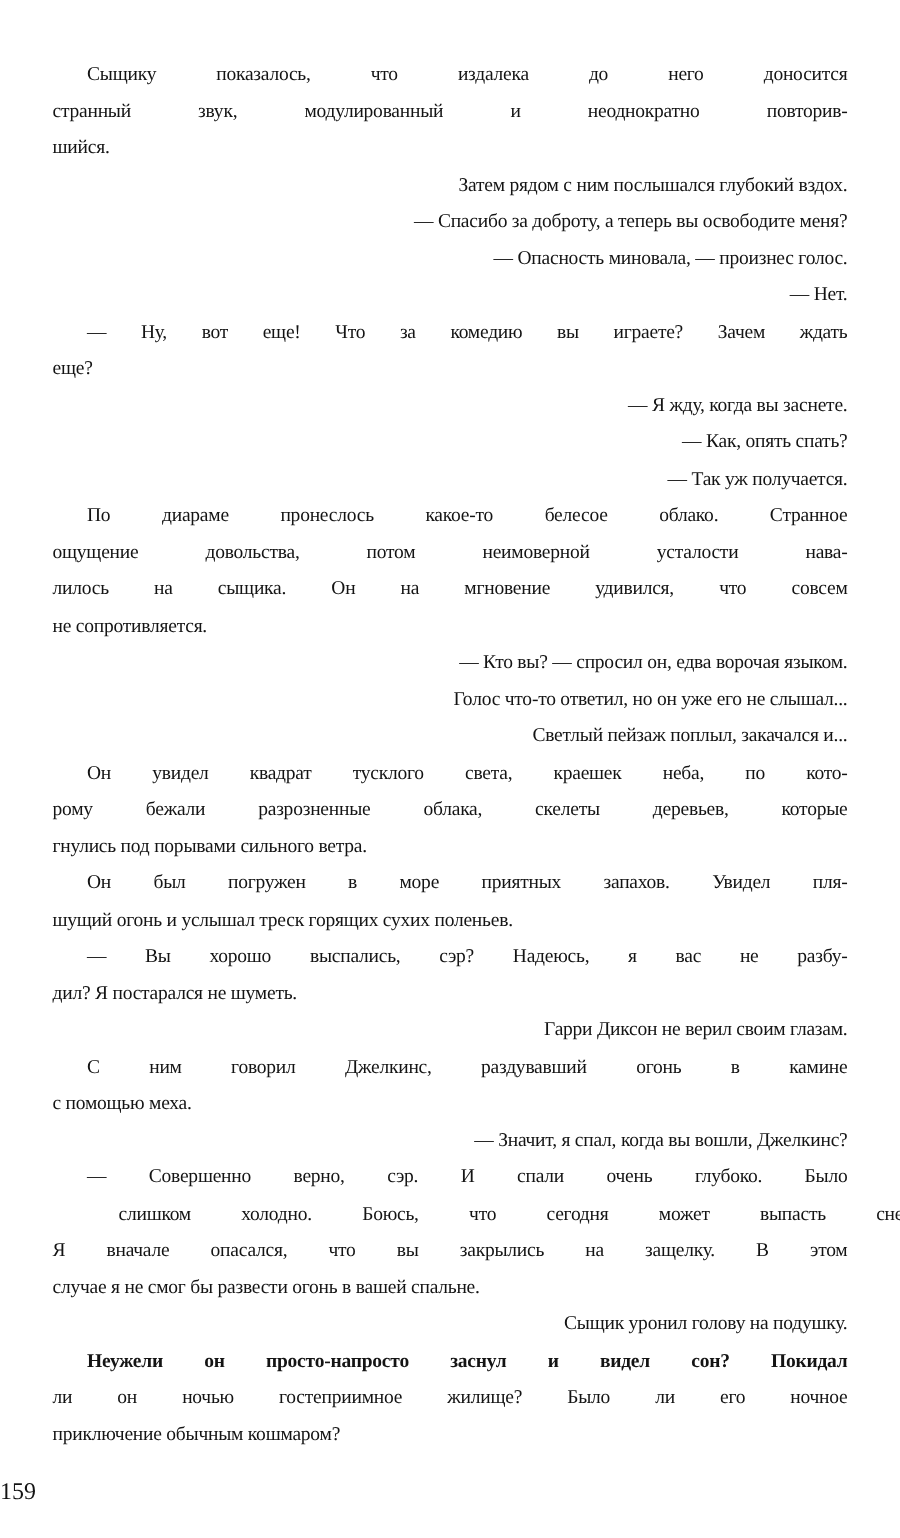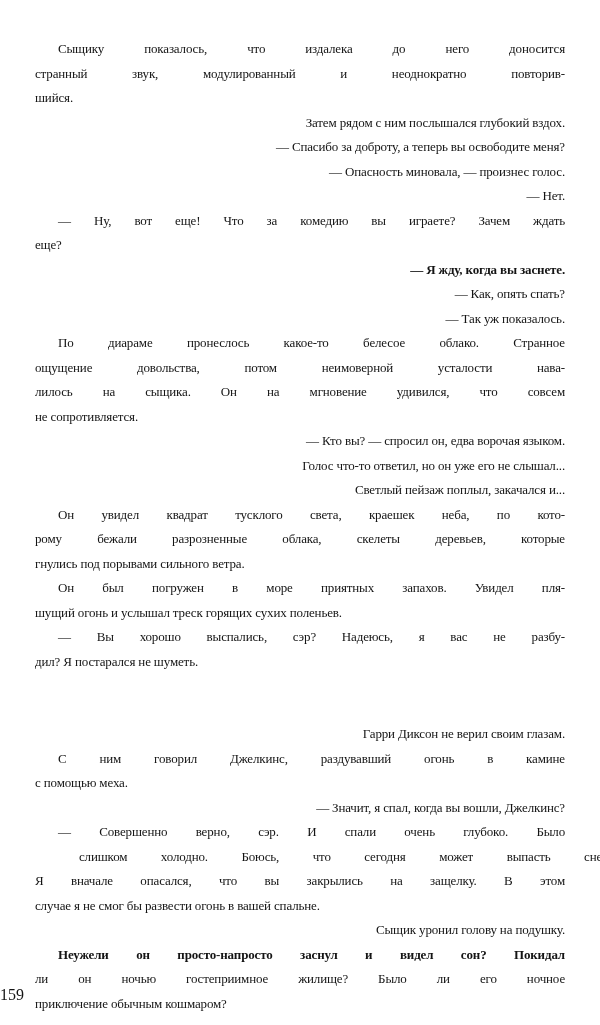--- a/index.html
+++ b/index.html
@@ -53,38 +53,38 @@
 <div class="page-text">
   <span class="line indent justify" style="width: 530px; box-sizing: border-box;">Сыщику показалось, что издалека до него доносится</span>
   <span class="line justify" style="width: 530px; box-sizing: border-box;">странный звук, модулированный и неоднократно повторив-</span>
   <span class="line" style="box-sizing: border-box;">шийся.</span>
   <span class="line indent" style="box-sizing: border-box;">Затем рядом с ним послышался глубокий вздох.</span>
   <span class="line indent" style="box-sizing: border-box;">— Спасибо за доброту, а теперь вы освободите меня?</span>
   <span class="line indent" style="box-sizing: border-box;">— Опасность миновала, — произнес голос.</span>
   <span class="line indent" style="box-sizing: border-box;">— Нет.</span>
   <span class="line indent justify" style="width: 530px; box-sizing: border-box;">— Ну, вот еще! Что за комедию вы играете? Зачем ждать</span>
   <span class="line" style="box-sizing: border-box;">еще?</span>
-  <span class="line indent" style="box-sizing: border-box; font-weight: bold;">— Я жду, когда вы заснете.</span>
+  <span class="line indent" style="box-sizing: border-box;">— Я жду, когда вы заснете.</span>
   <span class="line indent" style="box-sizing: border-box;">— Как, опять спать?</span>
-  <span class="line indent" style="box-sizing: border-box;">— Так уж показалось.</span>
+  <span class="line indent" style="box-sizing: border-box;">— Так уж получается.</span>
   <span class="line indent justify" style="width: 530px; box-sizing: border-box;">По диараме пронеслось какое-то белесое облако. Странное</span>
   <span class="line justify" style="width: 530px; box-sizing: border-box;">ощущение довольства, потом неимоверной усталости нава-</span>
   <span class="line justify" style="width: 530px; box-sizing: border-box;">лилось на сыщика. Он на мгновение удивился, что совсем</span>
   <span class="line" style="box-sizing: border-box;">не сопротивляется.</span>
   <span class="line indent" style="box-sizing: border-box;">— Кто вы? — спросил он, едва ворочая языком.</span>
   <span class="line indent" style="box-sizing: border-box;">Голос что-то ответил, но он уже его не слышал...</span>
   <span class="line indent" style="box-sizing: border-box;">Светлый пейзаж поплыл, закачался и...</span>
   <span class="line indent justify" style="width: 530px; box-sizing: border-box;">Он увидел квадрат тусклого света, краешек неба, по кото-</span>
   <span class="line justify" style="width: 530px; box-sizing: border-box;">рому бежали разрозненные облака, скелеты деревьев, которые</span>
   <span class="line" style="box-sizing: border-box;">гнулись под порывами сильного ветра.</span>
   <span class="line indent justify" style="width: 530px; box-sizing: border-box;">Он был погружен в море приятных запахов. Увидел пля-</span>
   <span class="line" style="box-sizing: border-box;">шущий огонь и услышал треск горящих сухих поленьев.</span>
   <span class="line indent justify" style="width: 530px; box-sizing: border-box;">— Вы хорошо выспались, сэр? Надеюсь, я вас не разбу-</span>
   <span class="line" style="box-sizing: border-box;">дил? Я постарался не шуметь.</span>
-  <span class="line indent" style="box-sizing: border-box; margin-top: 48px;">Гарри Диксон не верил своим глазам.</span>
+  <span class="line indent" style="box-sizing: border-box;">Гарри Диксон не верил своим глазам.</span>
   <span class="line indent justify" style="width: 530px; box-sizing: border-box;">С ним говорил Джелкинс, раздувавший огонь в камине</span>
   <span class="line" style="box-sizing: border-box;">с помощью меха.</span>
   <span class="line indent" style="box-sizing: border-box; font-family: Liberation Serif, serif;">— Значит, я спал, когда вы вошли, Джелкинс?</span>
   <span class="line indent justify" style="width: 530px; box-sizing: border-box;">— Совершенно верно, сэр. И спали очень глубоко. Было</span>
   <span class="line justify" style="width: 530px; box-sizing: border-box; margin-left: 44px;">слишком холодно. Боюсь, что сегодня может выпасть снег.</span>
   <span class="line justify" style="width: 530px; box-sizing: border-box;">Я вначале опасался, что вы закрылись на защелку. В этом</span>
   <span class="line" style="box-sizing: border-box;">случае я не смог бы развести огонь в вашей спальне.</span>
   <span class="line indent" style="box-sizing: border-box;">Сыщик уронил голову на подушку.</span>
   <span class="line indent justify" style="width: 530px; box-sizing: border-box; font-weight: bold;">Неужели он просто-напросто заснул и видел сон? Покидал</span>
   <span class="line justify" style="width: 530px; box-sizing: border-box;">ли он ночью гостеприимное жилище? Было ли его ночное</span>

